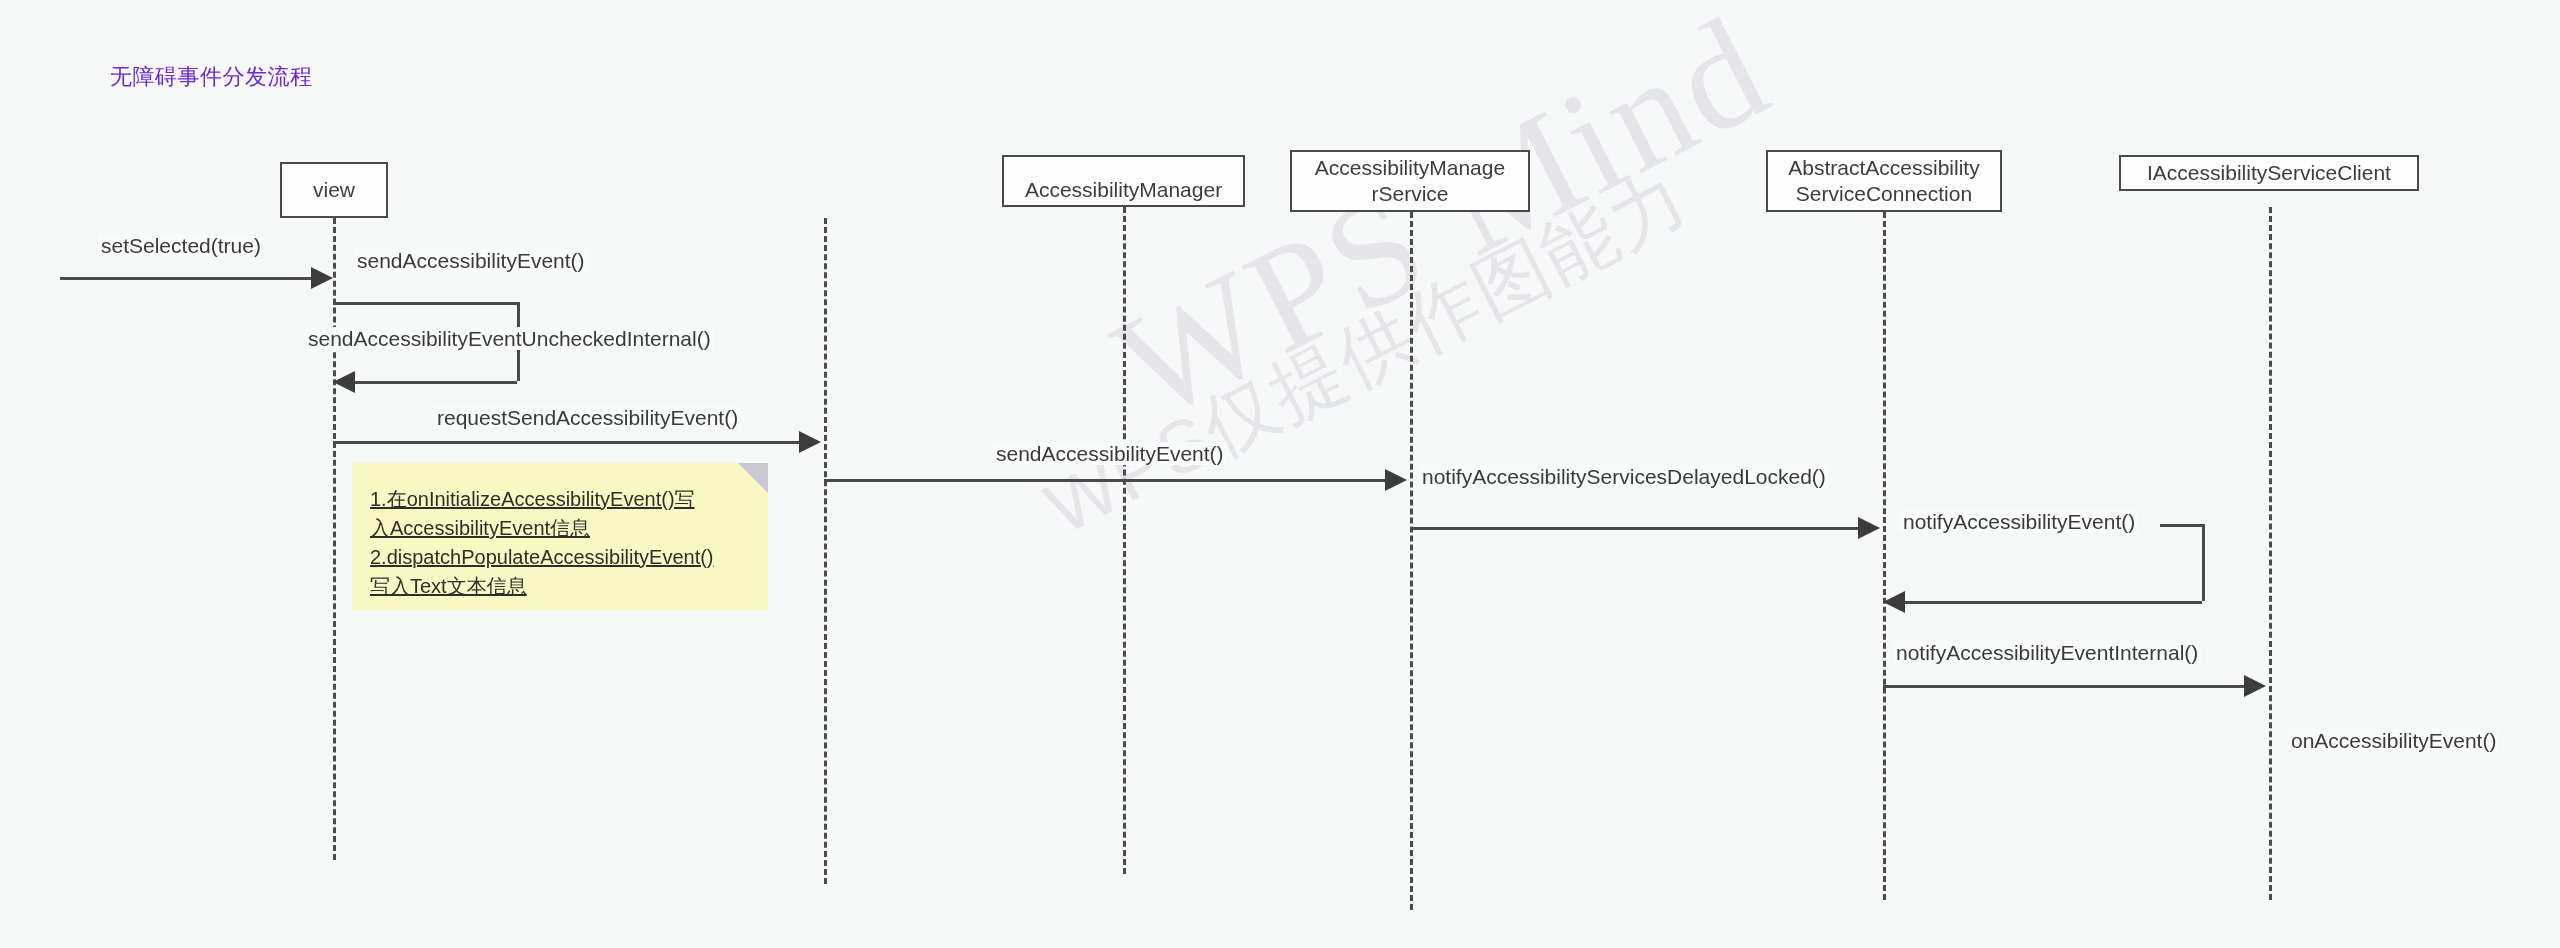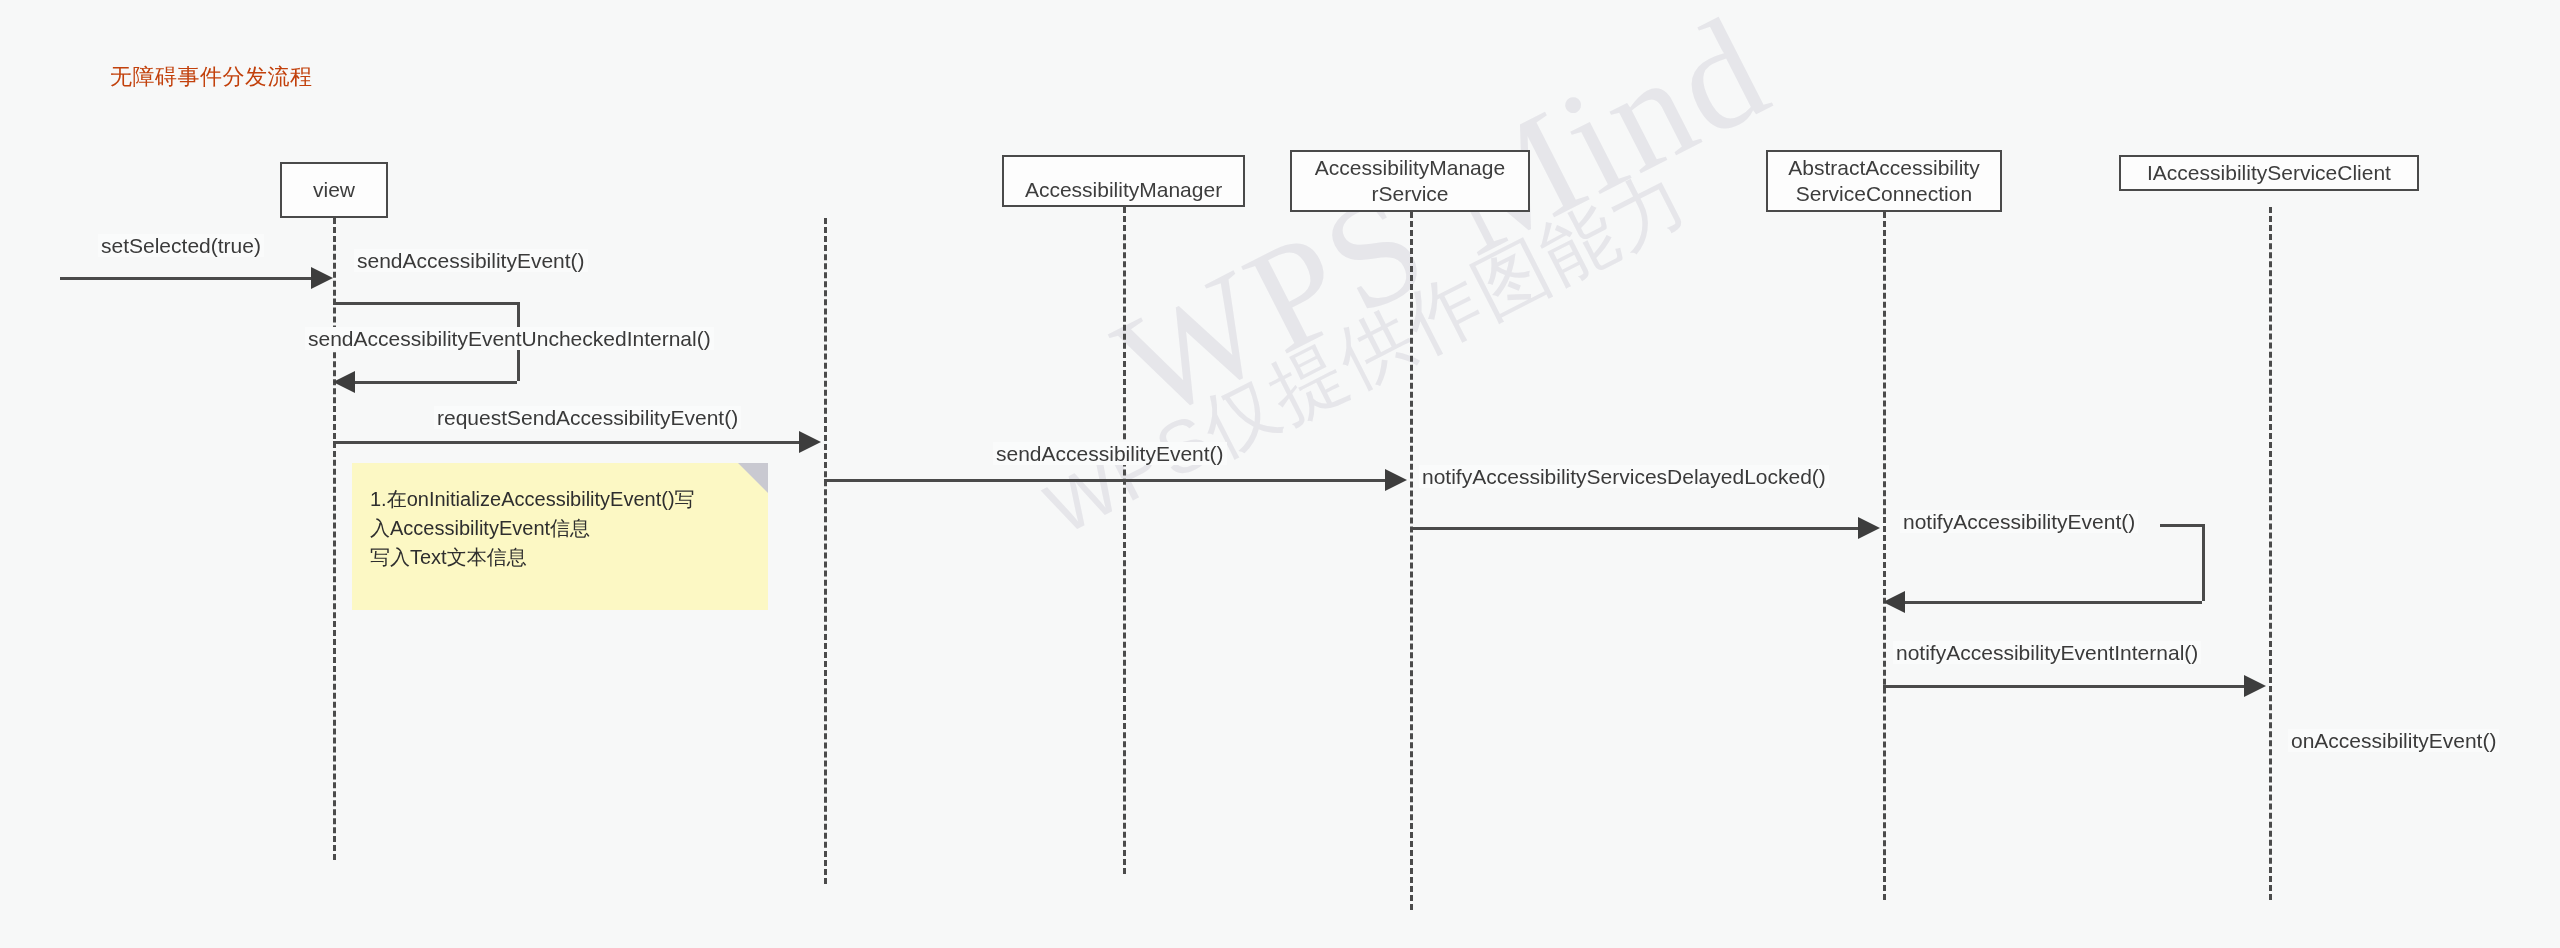--- a/index.html
+++ b/index.html
@@ -19,21 +19,21 @@
     position: absolute;
     inset: 0;
     width: 2560px;
     height: 948px;
   }
   .diagram-title {
     position: absolute;
     left: 110px;
     top: 62px;
     font-size: 22px;
-    color: #c2410c;
+    color: #6d28d9;
     letter-spacing: 0.5px;
     white-space: nowrap;
   }
   
   .lifeline-box {
     position: absolute;
     box-sizing: border-box;
     background: #fdfdfd;
     border: 2.5px solid #4a4a4a;
     display: flex;
@@ -199,20 +199,21 @@
   <div class="msg-line" style="left:1905px;top:601px;width:297px;"></div>
   <div class="arrowhead left" style="left:1883px;top:591px;"></div>
   <div class="msg-label" style="left:1900px;top:510px;">notifyAccessibilityEvent()</div>
 
   <div class="msg-line" style="left:1883px;top:685px;width:363px;"></div>
   <div class="arrowhead right" style="left:2244px;top:675px;"></div>
   <div class="msg-label" style="left:1893px;top:641px;">notifyAccessibilityEventInternal()</div>
 
   <div class="msg-label" style="left:2288px;top:729px;">onAccessibilityEvent()</div>
 
-  <div class="note" style="left:352px;top:463px;width:416px;height:147px;">
+  <div class="note" style="left:352px;top:463px;width:416px;height:147px;text-decoration:underline;">
     <div class="fold"></div>
     <div class="note-line">1.在onInitializeAccessibilityEvent()写</div>
     <div class="note-line">入AccessibilityEvent信息</div>
+    <div class="note-line">2.dispatchPopulateAccessibilityEvent()</div>
     <div class="note-line">写入Text文本信息</div>
   </div>
 
 </div>
 
 </body></html>

